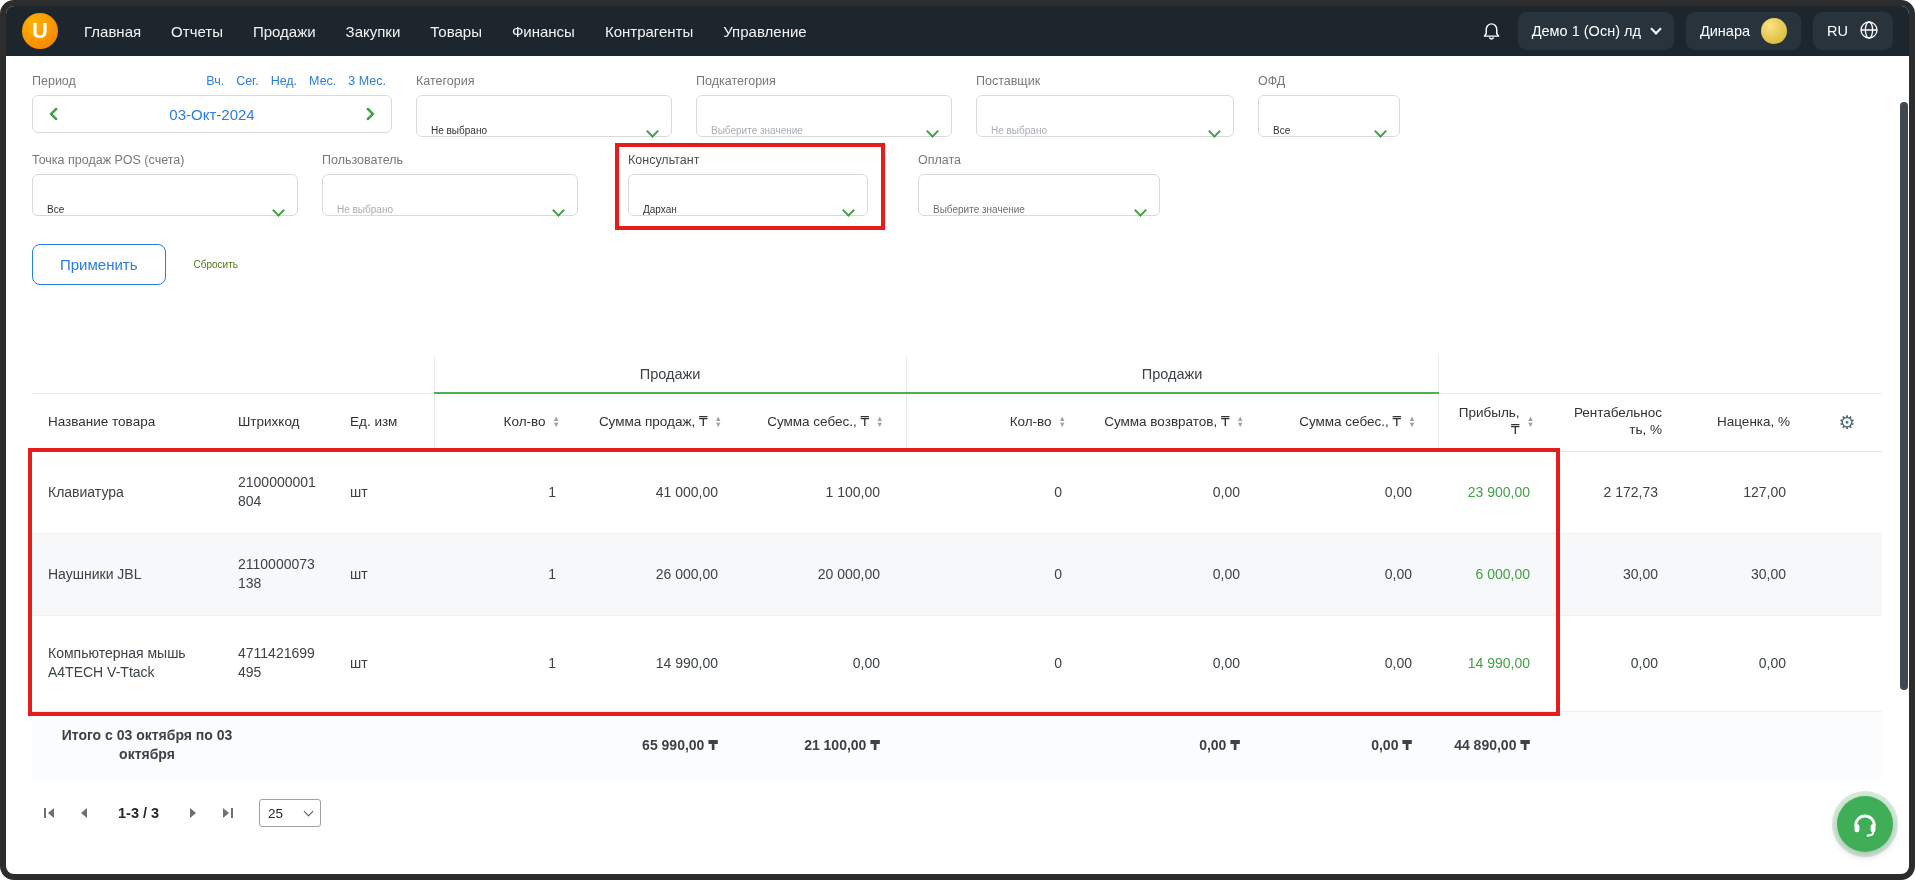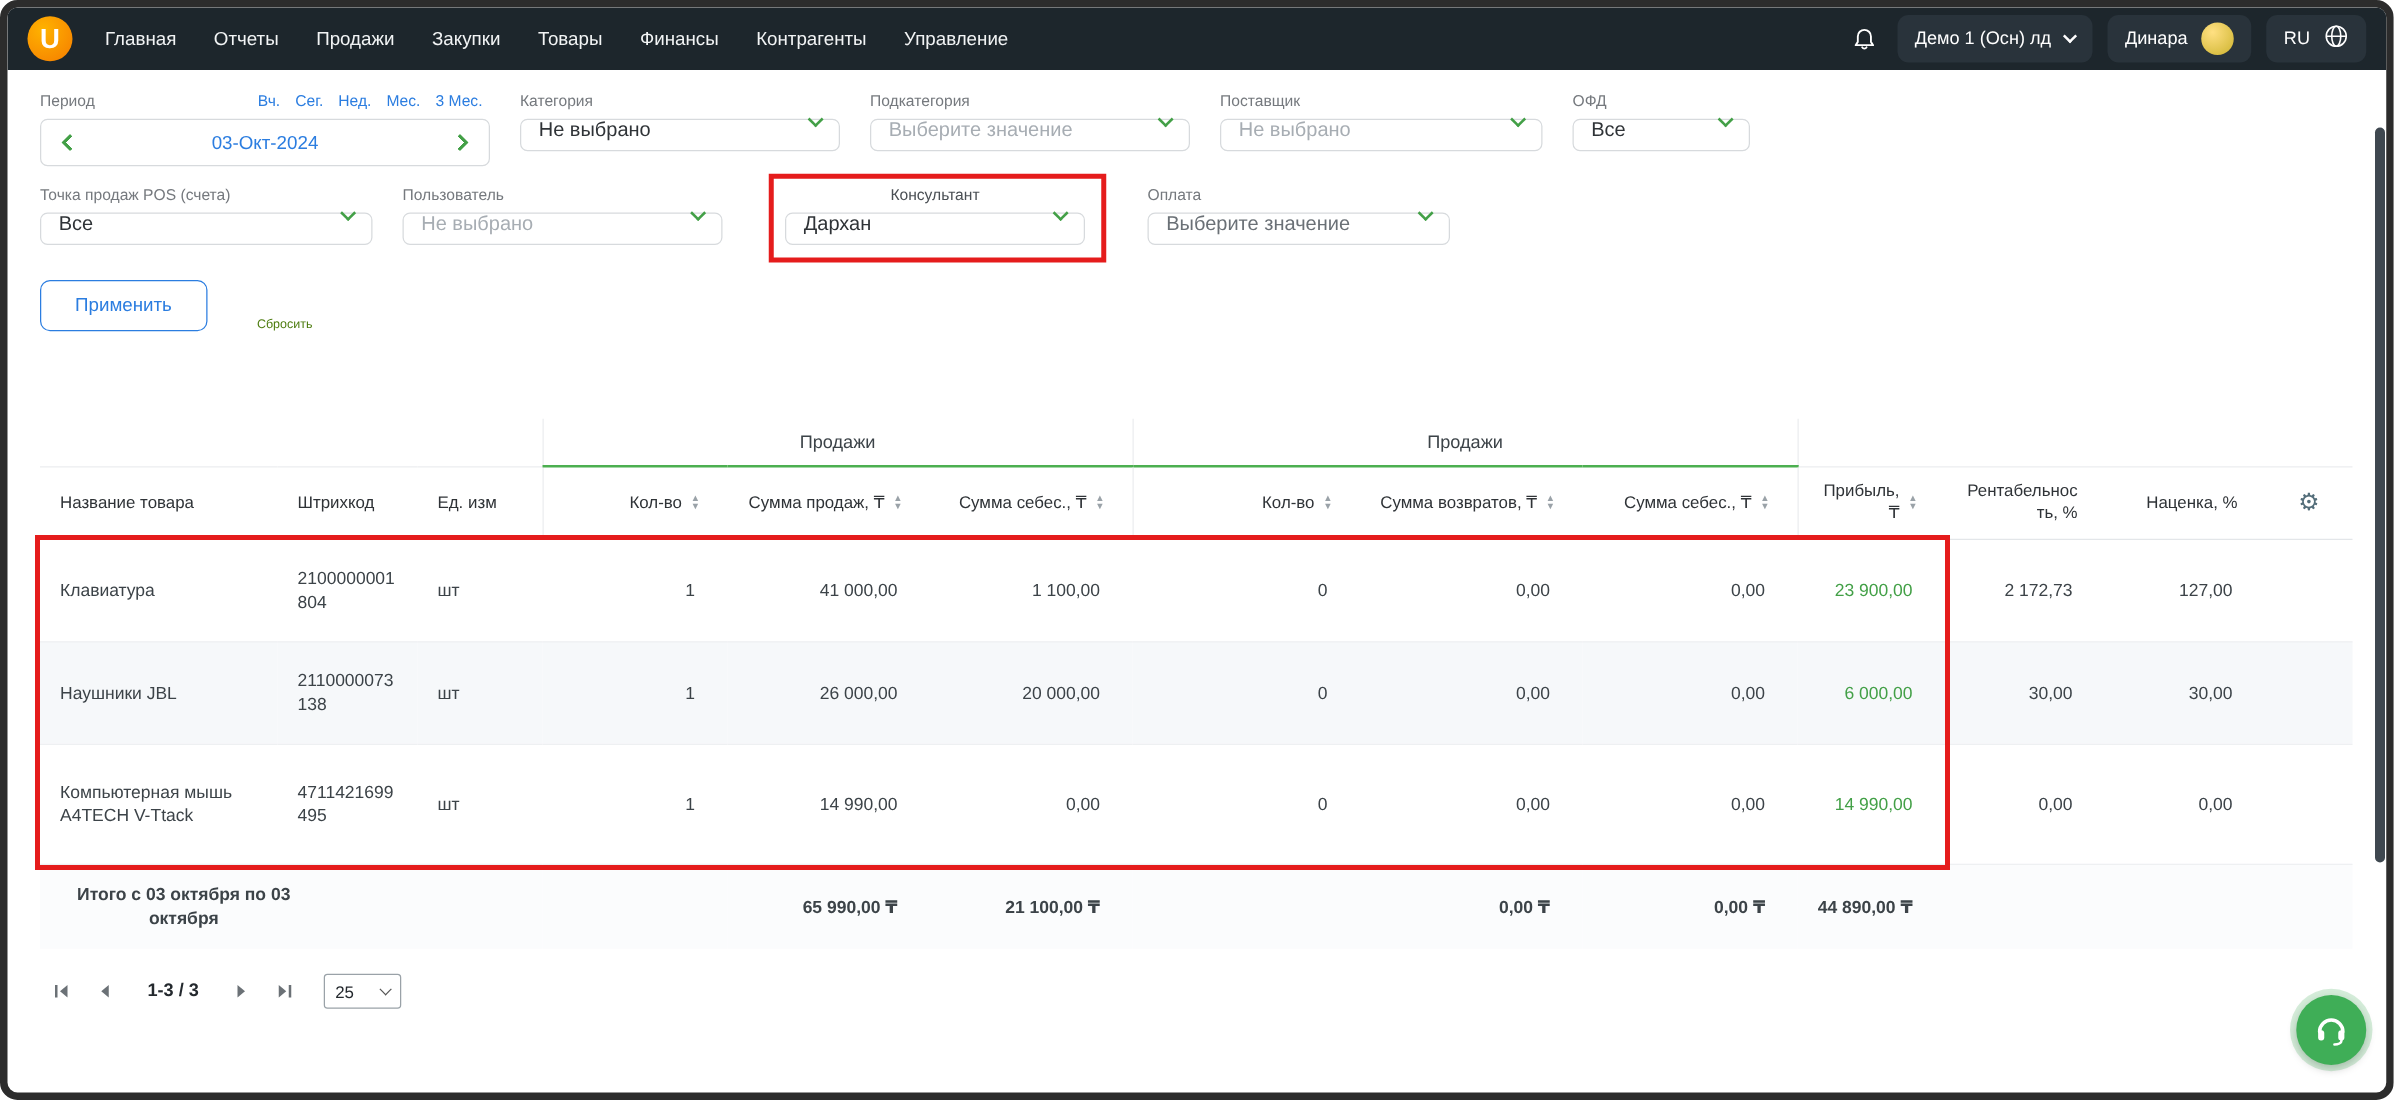--- a/index.html
+++ b/index.html
@@ -34,30 +34,30 @@
   .flabel-row .flabel{margin:0;}
   .shortcuts{display:flex;gap:12px;margin-left:auto;padding-right:6px;}
   .shortcut{color:#2b7de0;font-size:12.5px;cursor:pointer;white-space:nowrap;}
   .datepicker{height:38px;border:1px solid #d7dadd;border-radius:6px;display:flex;align-items:stretch;background:#fff;}
   .date-nav{width:46px;border:none;background:transparent;cursor:pointer;display:flex;align-items:center;justify-content:center;}
   .chevL{width:10px;height:10px;border-left:3px solid #43a047;border-bottom:3px solid #43a047;transform:rotate(45deg);border-radius:1px;}
   .chevR{width:10px;height:10px;border-left:3px solid #43a047;border-bottom:3px solid #43a047;transform:rotate(-135deg);border-radius:1px;}
   .date-value{flex:1;display:flex;align-items:center;justify-content:center;color:#2b7de0;font-size:15px;cursor:pointer;}
   .finput{height:38px;border:1px solid #d7dadd;border-radius:6px;padding:0 12px;font-size:14.5px;color:#333;outline:none;}
   .finput::placeholder{color:#a7adb3;}
-  .dropdown{height:26px;border:1px solid #d7dadd;border-radius:6px;display:flex;align-items:flex-start;
-    justify-content:space-between;gap:10px;padding:0 14px;font-size:16px;color:#2f3337;background:#fff;cursor:pointer;}
+  .dropdown{height:42px;border:1px solid #d7dadd;border-radius:6px;display:flex;align-items:flex-end;
+    justify-content:space-between;gap:10px;padding:0 14px;font-size:10px;color:#2f3337;background:#fff;cursor:pointer;}
   .dd-chev{display:inline-block;width:9px;height:9px;border-right:2.5px solid #43a047;border-bottom:2.5px solid #43a047;
     transform:rotate(45deg);margin-top:-5px;flex:0 0 auto;}
   .dropdown.muted .dd-value{color:#a7adb3;}
   .dropdown.semi .dd-value{color:#6a7076;}
   .dd-value{overflow:hidden;text-overflow:ellipsis;white-space:nowrap;}
   .consultant-wrap{position:relative;margin:0 26px;}
   .red-frame{position:absolute;left:-13px;right:-17px;top:-10px;bottom:-14px;border:4px solid #e51c1c;pointer-events:none;z-index:6;}
-  .filters-actions{margin-top:28px;display:flex;align-items:flex-end;gap:40px;}
+  .filters-actions{margin-top:28px;display:flex;align-items:center;gap:28px;}
   .btn-apply{height:41px;padding:0 27px;border:1px solid #2b7de0;color:#2b7de0;background:#fff;border-radius:8px;font-size:15px;cursor:pointer;}
   .btn-reset{border:none;background:none;color:#4d7c0f;font-size:10px;cursor:pointer;}
 
   
   .table-section{position:relative;margin-top:70px;}
   table{border-collapse:collapse;table-layout:fixed;width:1850px;font-size:14px;color:#3c4348;}
   .group-row th{height:38px;font-weight:400;font-size:14.5px;color:#3c4348;text-align:center;
     border-bottom:1px solid #ebedf0;vertical-align:middle;}
   .group-row th.g-green{border-bottom:2px solid #4caf50;}
   th.bl,td.bl{border-left:1px solid #ebedf0;}
@@ -213,21 +213,21 @@
         </div>
         <div class="fgroup" style="width:256px">
           <span class="flabel">Пользователь</span>
           <div class="dropdown muted">
             <span class="dd-value">Не выбрано</span>
             <span class="dd-chev"></span>
           </div>
         </div>
         <div class="fgroup consultant-wrap" style="width:240px">
           <div class="red-frame"></div>
-          <span class="flabel" style="color:#4a4f54;text-align:center;">Консультант</span>
+          <span class="flabel" style="color:#4a4f54;">Консультант</span>
           <div class="dropdown">
             <span class="dd-value">Дархан</span>
             <span class="dd-chev"></span>
           </div>
         </div>
         <div class="fgroup" style="width:242px">
           <span class="flabel">Оплата</span>
           <div class="dropdown semi">
             <span class="dd-value">Выберите значение</span>
             <span class="dd-chev"></span>

